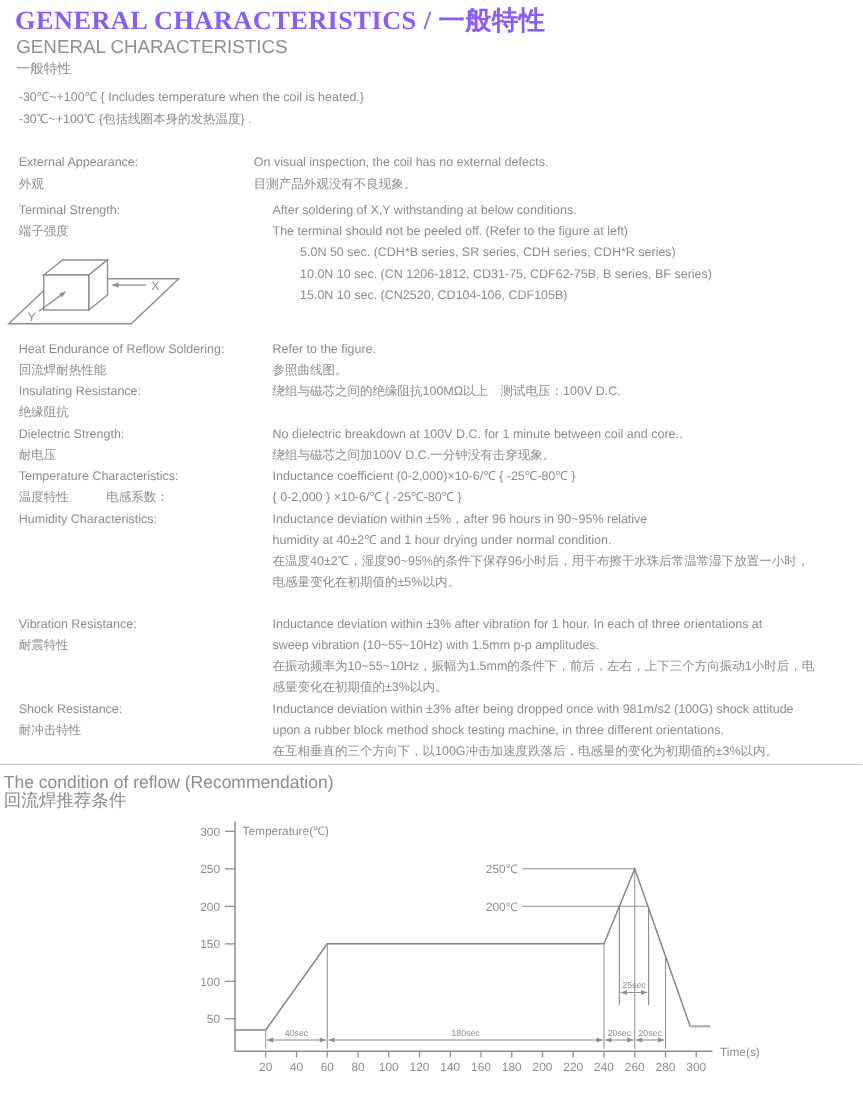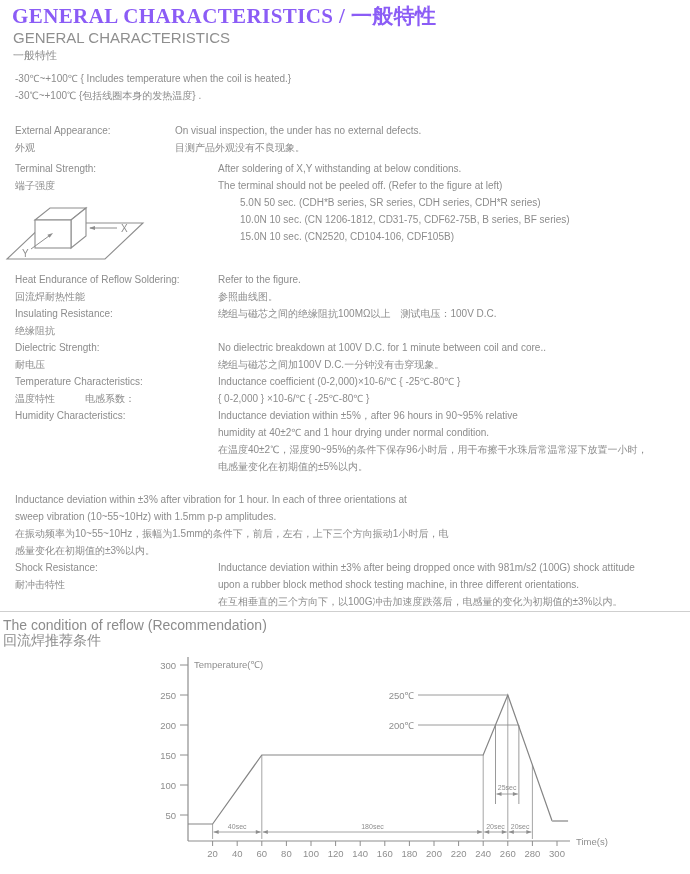--- a/index.html
+++ b/index.html
@@ -14,21 +14,21 @@
     font-weight:bold;color:#8b5cf6;margin:0 0 2px -3px;letter-spacing:.4px;
   }
   .sub-en{font-size:15px;line-height:16px;color:#8f8f8f;margin:0 0 2px -2px;}
   .sub-cn{font-size:11px;line-height:14px;color:#8c8c8c;margin:0 0 8px -2px;}
   .spec{display:flex;font-size:10px;line-height:17px;}
   .spec .lbl{width:203px;flex:none;}
   .spec.narrow .lbl{width:160px;}
   .spec .val{flex:1;min-width:0;}
   .val .ind{padding-left:22px;}
   .mb18{margin-bottom:18px;} .mb16{margin-bottom:16px;}
-  .mb26{margin-bottom:26px;} .mb4{margin-bottom:4px;} .mb0{margin-bottom:0;}
+  .mb26{margin-bottom:26px;} .mb4{margin-bottom:4px;gap:28px;} .mb0{margin-bottom:0;}
   .rel{position:relative;}
   .box-diagram{position:absolute;left:-10px;top:36px;}
   hr.divider{border:none;border-top:1px solid #cfcfcf;margin:1px -12px 6px -15px;}
   .reflow-title{font-size:14px;line-height:15px;margin-left:-12px;}
   .chart-wrap{margin:1px 0 0 125px;}
   svg text{font-family:"Liberation Sans",sans-serif;}
 </style>
 </head>
 <body>
 
@@ -44,21 +44,21 @@
       <div>-30℃~+100℃ {包括线圈本身的发热温度} .</div>
     </div>
   </div>
 
   <div class="spec narrow mb4">
     <div class="lbl">
       <div>External Appearance:</div>
       <div>外观</div>
     </div>
     <div class="val">
-      <div>On visual inspection, the under has no external defects.</div>
+      <div>On visual inspection, the coil has no external defects.</div>
       <div>目测产品外观没有不良现象。</div>
     </div>
   </div>
 
   <div class="spec rel mb26">
     <div class="lbl">
       <div>Terminal Strength:</div>
       <div>端子强度</div>
       <svg class="box-diagram" width="140" height="70" viewBox="0 0 140 70">
         <polygon points="2,63 40,27 138,27 100,63" fill="none" stroke="#8e8e8e" stroke-width="1.1"></polygon>
@@ -132,20 +132,24 @@
     </div>
     <div class="val">
       <div>Inductance deviation within ±5%，after 96 hours in 90~95% relative</div>
       <div>humidity at 40±2℃ and 1 hour drying under normal condition.</div>
       <div>在温度40±2℃，湿度90~95%的条件下保存96小时后，用干布擦干水珠后常温常湿下放置一小时，</div>
       <div>电感量变化在初期值的±5%以内。</div>
     </div>
   </div>
 
   <div class="spec mb0">
+    <div class="lbl">
+      <div>Vibration Resistance:</div>
+      <div>耐震特性</div>
+    </div>
     <div class="val">
       <div>Inductance deviation within ±3% after vibration for 1 hour. In each of three orientations at</div>
       <div>sweep vibration (10~55~10Hz) with 1.5mm p-p amplitudes.</div>
       <div>在振动频率为10~55~10Hz，振幅为1.5mm的条件下，前后，左右，上下三个方向振动1小时后，电</div>
       <div>感量变化在初期值的±3%以内。</div>
     </div>
   </div>
 
   <div class="spec mb0">
     <div class="lbl">

